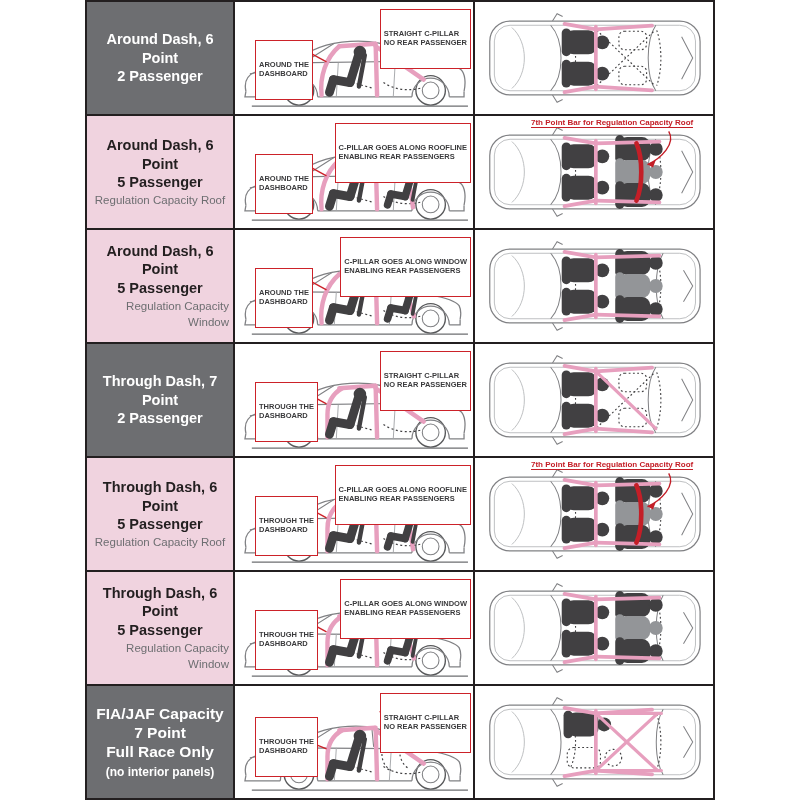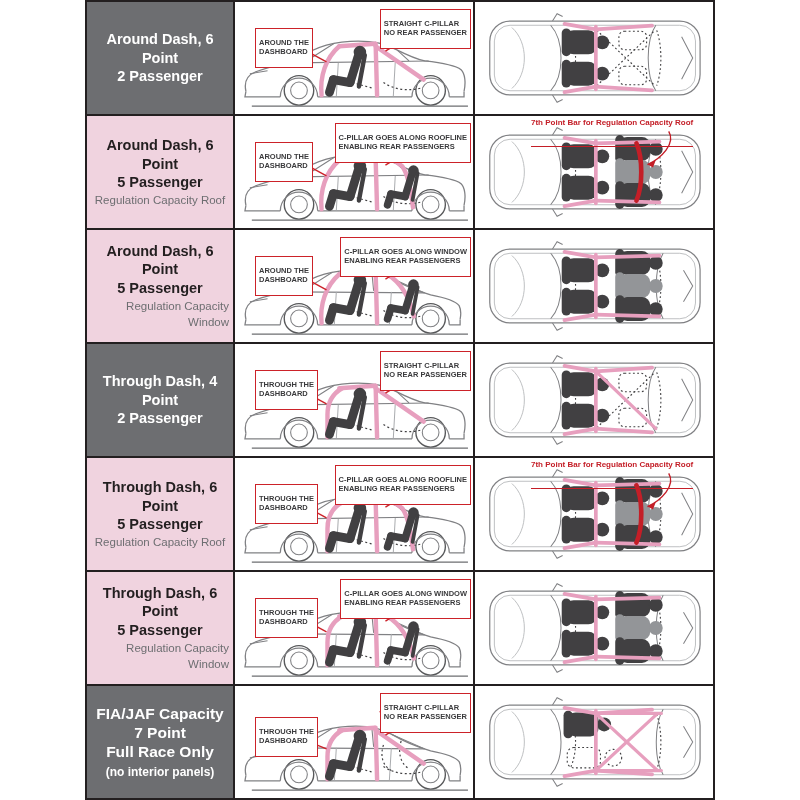--- a/index.html
+++ b/index.html
@@ -16,28 +16,28 @@
   .label-line{font-weight:bold;font-size:14.5px;line-height:1.3;}
   .row.fia .label-line{font-size:15.5px;line-height:1.25;}
   .label-sub{font-size:11.5px;line-height:1.4;}
   .row.pink .label-sub{color:#6d6e71;text-align:right;}
   .row.gray .label-sub{color:#fff;font-weight:bold;font-size:12px;margin-top:2px;}
   .side-cell{width:240px;border-right:2px solid #231f20;}
   .top-cell{flex:1;}
   .diagram{position:absolute;inset:0;}
   .diagram svg{width:100%;height:100%;display:block;}
   .callout{position:absolute;background:#fff;border:1.5px solid #cc2229;color:#3a3a3c;
-           font-weight:bold;font-size:7.5px;line-height:1.18;padding:10px 3px;white-space:nowrap;z-index:3;}
+           font-weight:bold;font-size:7.5px;line-height:1.18;padding:20px 3px;white-space:nowrap;z-index:3;}
   .callout span{display:block;}
-  .callout.dash{left:20px;top:26px;}
+  .callout.dash{left:20px;top:38px;}
   .row.fia .callout.dash{top:31px;}
   .callout.cpillar{right:2px;top:7px;}
   .callout.note{left:30px;top:3px;border:1.3px dashed #cc2229;color:#cc2229;}
   .seventh{position:absolute;left:56px;top:2px;color:#c41e27;font-weight:bold;font-size:8px;
-           border-bottom:1.6px solid #c41e27;padding-bottom:19px;white-space:nowrap;z-index:3;}
+           border-bottom:1.6px solid #c41e27;padding-bottom:0;white-space:nowrap;z-index:3;}
 </style>
 </head>
 <body>
 
 <div class="chart">
 
   <div class="row gray">
     <div class="cell label-cell">
       <div class="label-line">Around Dash, 6 Point</div>
       <div class="label-line">2 Passenger</div>
@@ -274,21 +274,21 @@
             <path d="M131,23 L131,91" stroke="#e79fbe" stroke-width="4" stroke-linecap="round" fill="none"></path>
             <path d="M131,26 L97,20 M131,88 L97,94" stroke="#e79fbe" stroke-width="4" stroke-linecap="round" fill="none"></path>
             <path d="M131,26 L200,24 M131,88 L200,90" stroke="#e79fbe" stroke-width="4" stroke-linecap="round" fill="none"></path>
           </svg>
         </div>
     </div>
   </div>
 
   <div class="row gray">
     <div class="cell label-cell">
-      <div class="label-line">Through Dash, 4 Point</div>
+      <div class="label-line">Through Dash, 7 Point</div>
       <div class="label-line">2 Passenger</div>
     </div>
     <div class="cell side-cell">
       <div class="diagram">
           <svg viewBox="0 0 240 114" preserveAspectRatio="xMidYMid meet">
             <line x1="16" y1="106" x2="236" y2="106" stroke="#6d6e71" stroke-width="1.4"></line>
             <circle cx="64" cy="90" r="15" fill="#fff" stroke="#58595b" stroke-width="1.4"></circle>
     <circle cx="64" cy="90" r="8.5" fill="none" stroke="#808184" stroke-width="1.1"></circle>
             <circle cx="198" cy="90" r="15" fill="#fff" stroke="#58595b" stroke-width="1.4"></circle>
     <circle cx="198" cy="90" r="8.5" fill="none" stroke="#808184" stroke-width="1.1"></circle>

